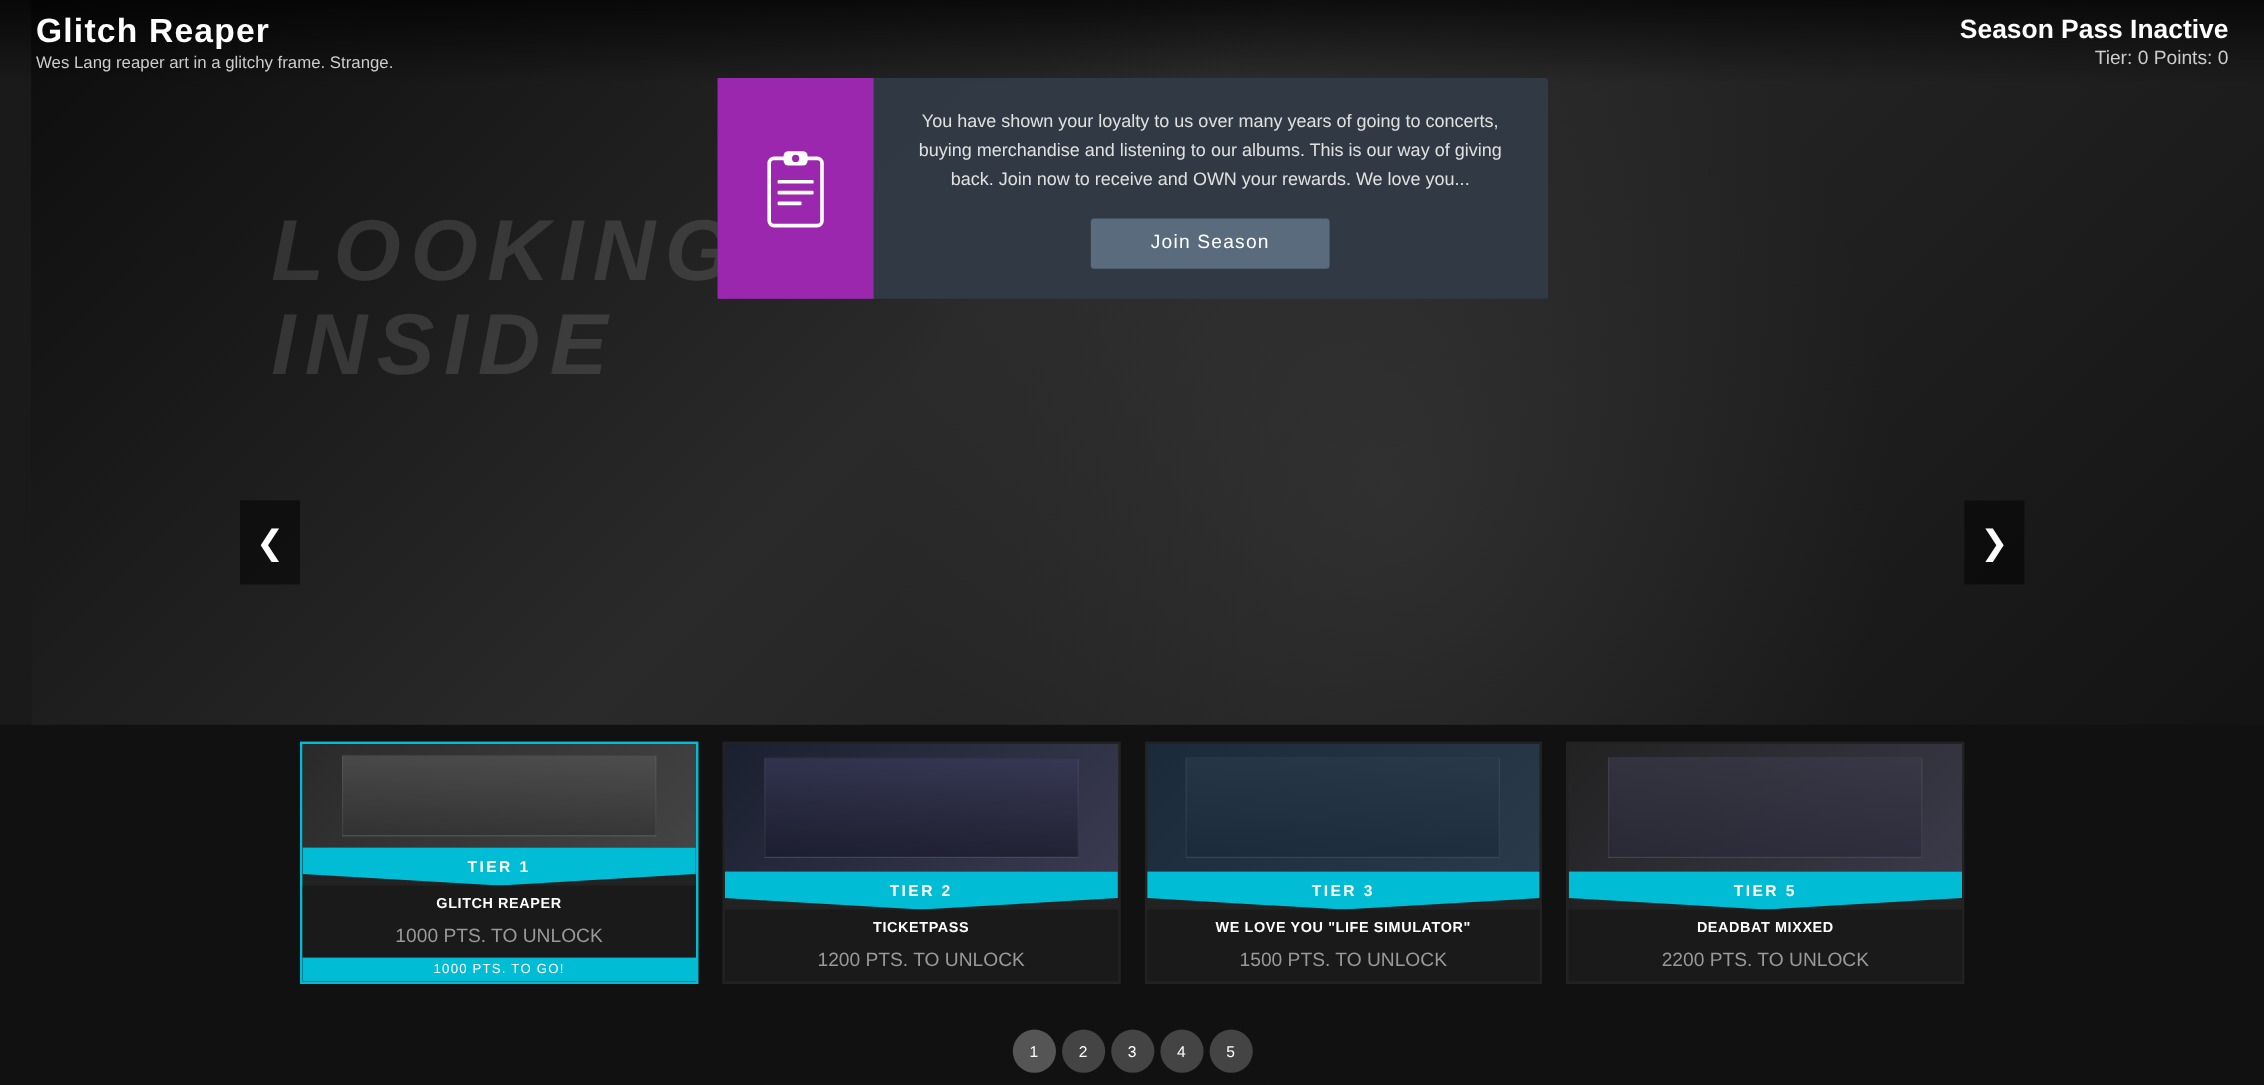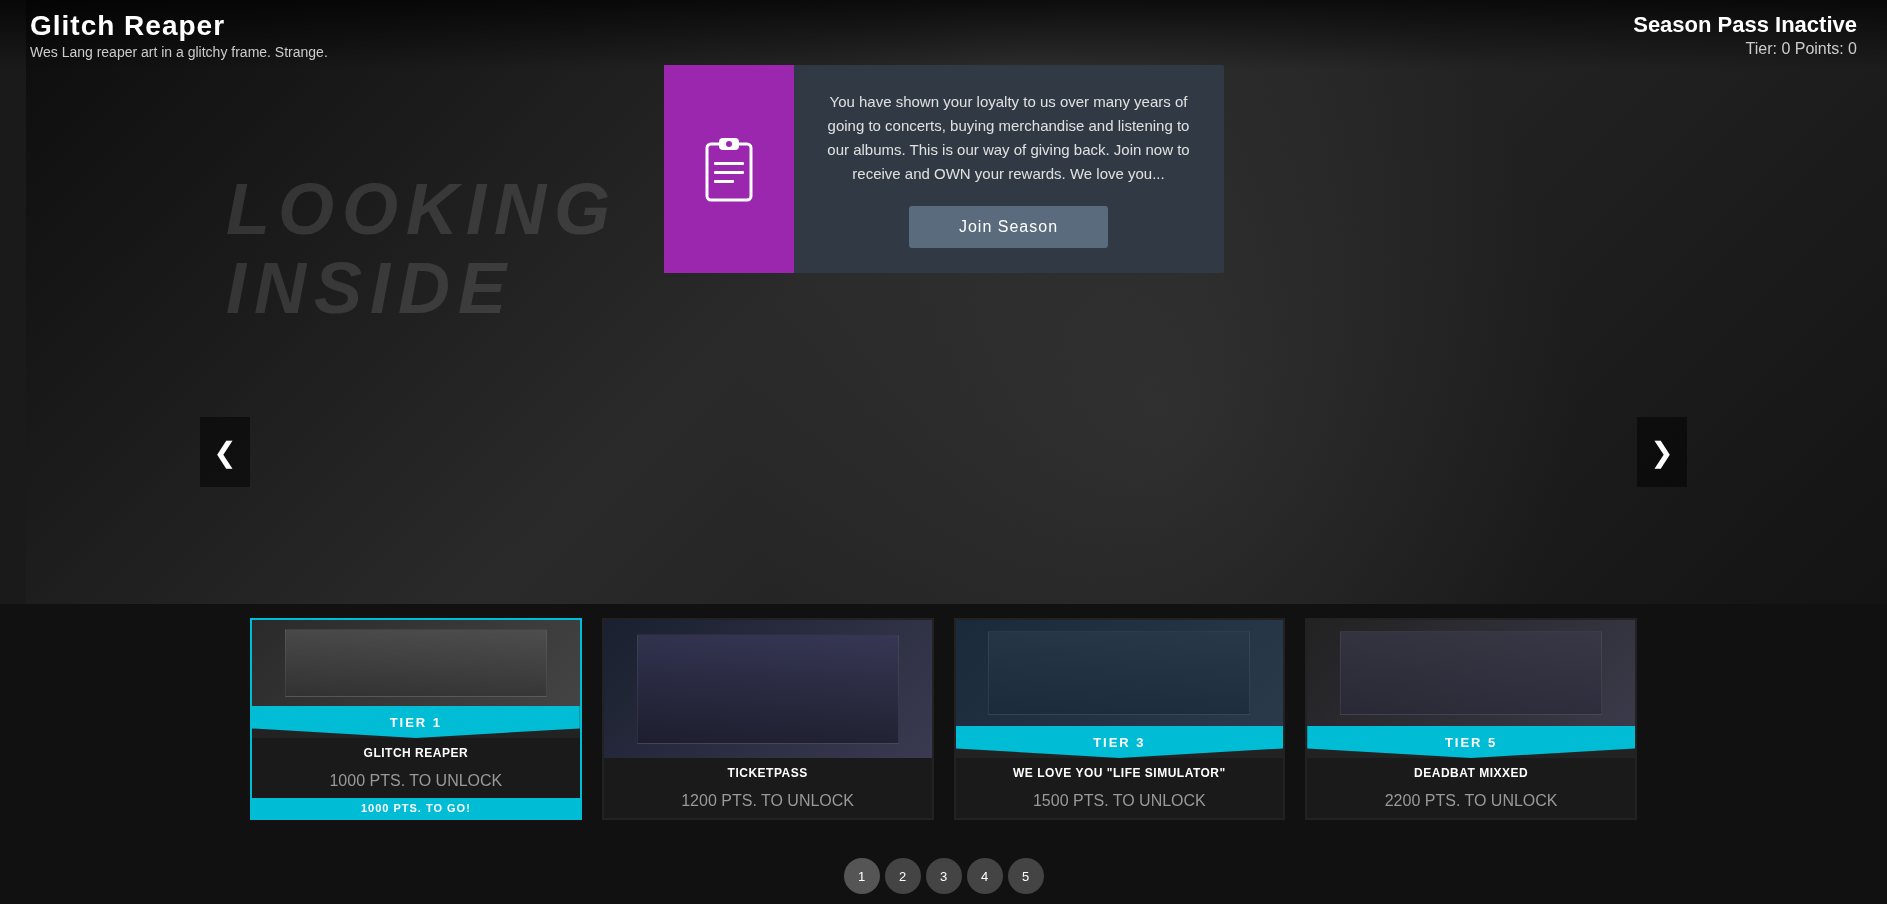--- a/index.html
+++ b/index.html
@@ -100,21 +100,21 @@
       margin-top: 2px;
     }
 
     
     .promo-container {
       position: absolute;
       top: 65px;
       left: 50%;
       transform: translateX(-50%);
       display: flex;
-      width: 560px;
+      width: 692px;
       background: rgba(50, 60, 70, 0.92);
       z-index: 20;
       border-radius: 2px;
     }
 
     .promo-icon-panel {
       width: 130px;
       min-height: 160px;
       background: #9b27af;
       display: flex;
@@ -300,21 +300,21 @@
       color: #999;
       text-transform: uppercase;
       margin-top: 12px;
     }
 
     .card-progress {
       background: #00bcd4;
       color: #fff;
       text-align: center;
       font-size: 11px;
-      font-weight: bold;
+      font-weight: normal;
       padding: 4px 0;
       letter-spacing: 1px;
     }
 
     
     .pagination {
       position: absolute;
       bottom: 10px;
       left: 0;
       width: 100%;
@@ -390,20 +390,21 @@
       <div class="card-name">GLITCH REAPER</div>
       <div class="card-pts">1000 PTS. TO UNLOCK</div>
     </div>
     <div class="card-progress">1000 PTS. TO GO!</div>
   </div>
 
   <div class="tier-card">
     <div class="card-image card-img-2">
       <div class="card-img-inner thumb-2"></div>
     </div>
+    <div class="tier-ribbon">TIER 2</div>
     <div class="card-info">
       <div class="card-name">TICKETPASS</div>
       <div class="card-pts">1200 PTS. TO UNLOCK</div>
     </div>
   </div>
 
   <div class="tier-card">
     <div class="card-image card-img-3">
       <div class="card-img-inner thumb-3"></div>
     </div>

